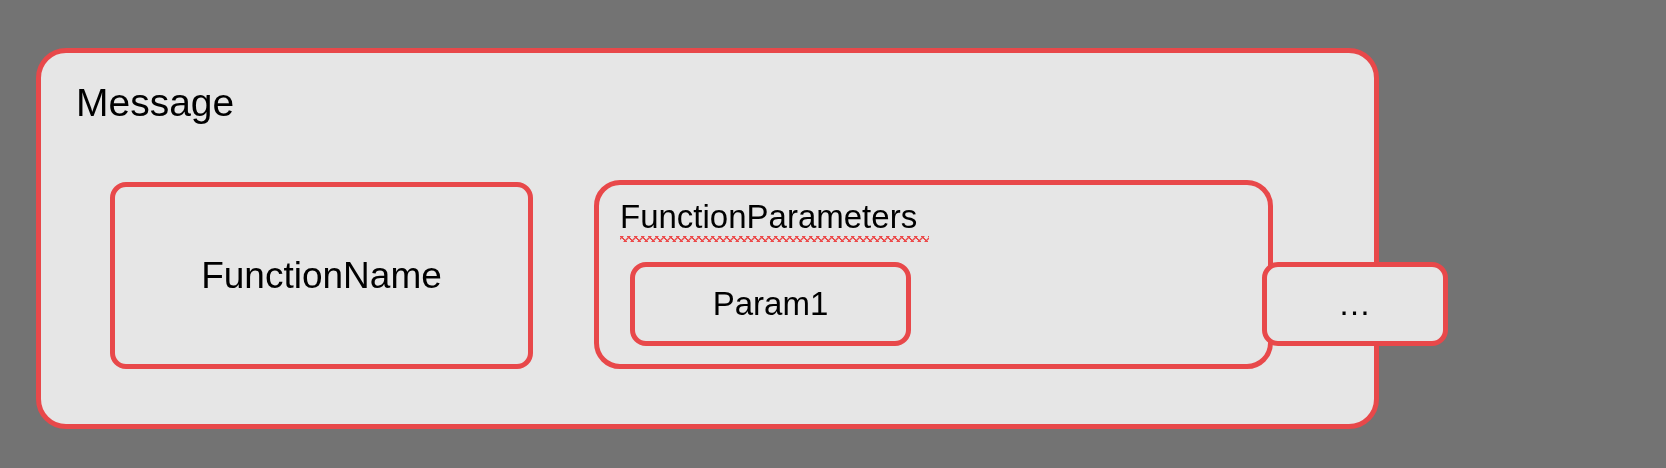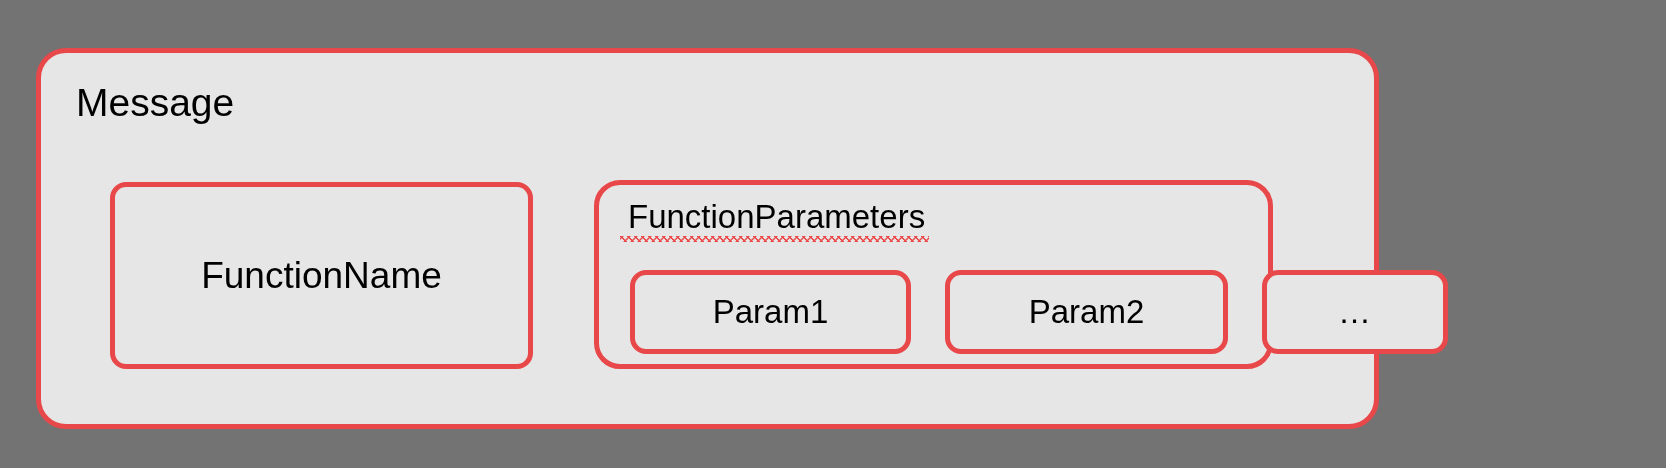--- a/index.html
+++ b/index.html
@@ -81,21 +81,20 @@
     left: 620px;
     top: 198px;
     height: 44px;
   }
   #function-parameters-label {
     font-size: 33px;
     line-height: 38px;
     color: #000000;
     white-space: nowrap;
     display: block;
-    margin-left: 8px;
   }
   
   #spellcheck-squiggle {
     position: absolute;
     left: 0;
     top: 36px;
     width: 309px;
     height: 8px;
     background-image:
       linear-gradient(45deg, transparent 45%, #ec4a4a 45%, #ec4a4a 60%, transparent 60%),
@@ -106,21 +105,20 @@
   }
 
   
   .param-box {
     top: 262px;
     height: 84px;
     border-radius: 16px;
     display: flex;
     align-items: center;
     justify-content: center;
-    margin-top: 8px;
   }
   .param-label {
     font-size: 33px;
     color: #000000;
     white-space: nowrap;
   }
   #param-box-0 { left: 630px; width: 281px; }
   #param-box-1 { left: 945px; width: 283px; }
   #param-box-2 { left: 1262px; width: 186px; }
   #param-box-2 .param-label { font-size: 33px; letter-spacing: 1px; }
@@ -142,21 +140,18 @@
 
   <div id="function-parameters-label-wrap">
     <span id="function-parameters-label">FunctionParameters</span>
     <span id="spellcheck-squiggle"></span>
   </div>
 
   <div class="rbox param-box" id="param-box-0">
     <span class="param-label">Param1</span>
   </div>
 
-  <div class="rbox param-box" id="param-box-1">
-    <span class="param-label">Param2</span>
-  </div>
 
   <div class="rbox param-box" id="param-box-2">
     <span class="param-label">…</span>
   </div>
 
 </div>
 
 </body></html>

